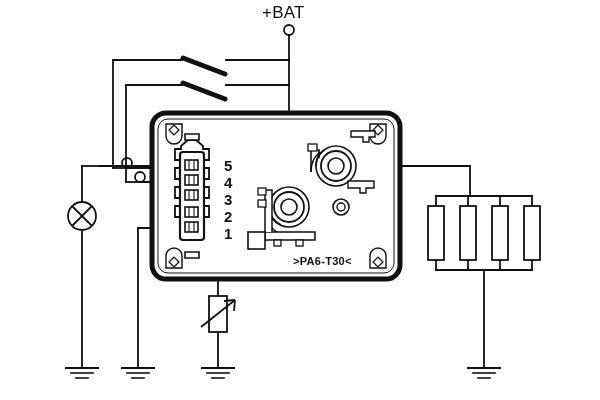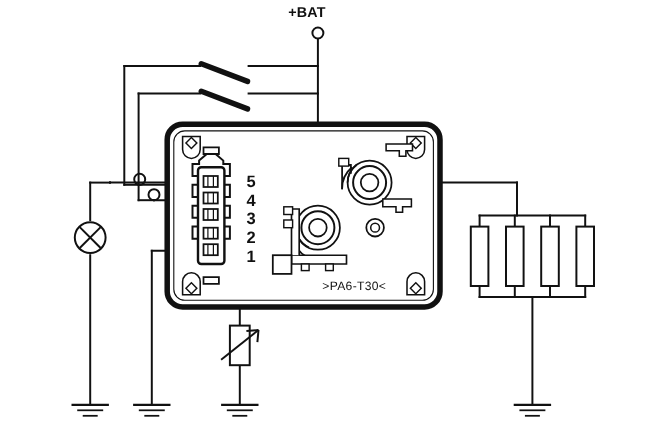--- a/index.html
+++ b/index.html
@@ -25,40 +25,40 @@
   .lbl {
     position: absolute;
     font-family: "Liberation Sans", sans-serif;
     color: #111111;
     white-space: nowrap;
     user-select: none;
   }
   #bat-label {
     left: 262px;
     top: 3px;
-    font-size: 13px;
-    font-weight: 700;
+    font-size: 17px;
+    font-weight: 400;
     letter-spacing: 0.2px;
   }
   .pin-num {
     left: 224px;
     font-size: 15px;
     font-weight: 600;
     line-height: 1;
   }
   #pin-label-5 { top: 158px; }
   #pin-label-4 { top: 175px; }
   #pin-label-3 { top: 192px; }
   #pin-label-2 { top: 209px; }
   #pin-label-1 { top: 226px; }
   #material-code {
     left: 293px;
     top: 255px;
     font-size: 11px;
-    font-weight: 400;
+    font-weight: 700;
     letter-spacing: 0.3px;
   }
 </style>
 </head>
 <body>
 
 <div id="root">
 
   <svg id="diagram" viewBox="0 0 600 400">
 

